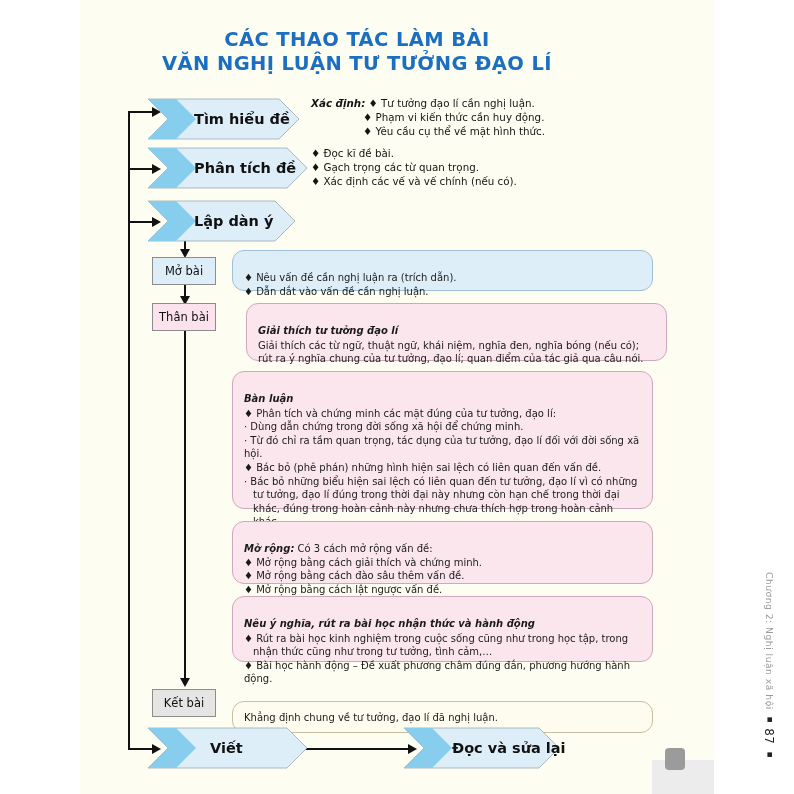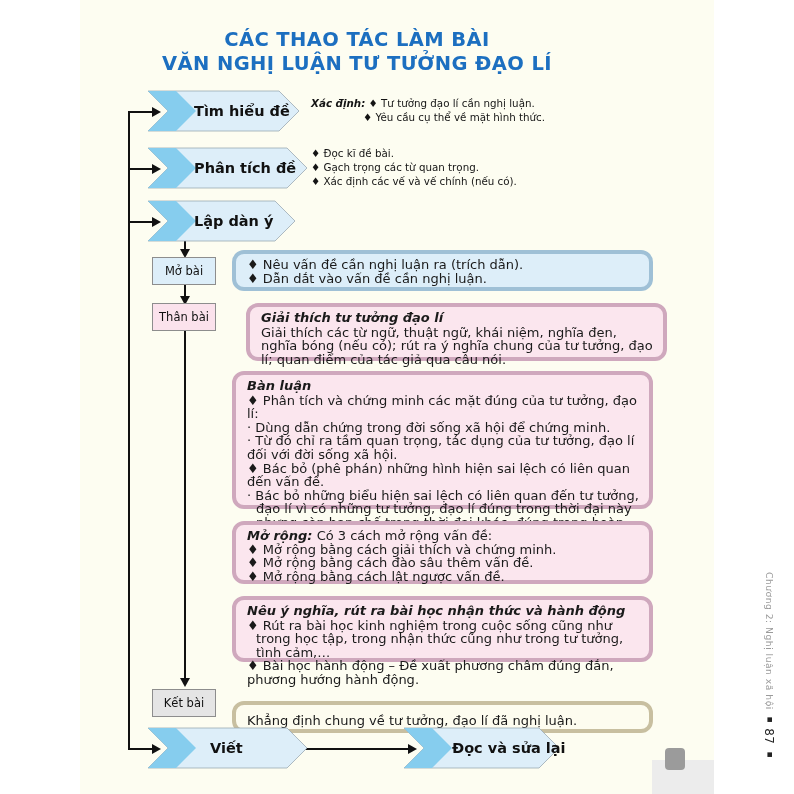--- a/index.html
+++ b/index.html
@@ -43,23 +43,23 @@
     display:flex;align-items:center;justify-content:center;
     box-sizing:border-box;white-space:nowrap;
   }
   .stage.blue{background:#ddeef9;}
   .stage.pink{background:#fbe2ec;}
   .stage.cream{background:#e5e5e5;}
 
   
   .panel{
     position:absolute;box-sizing:border-box;
-    border:4px solid #1d4ed8;border-radius:12px;
-    padding:4px 10px 6px 11px;
-    font-size:13px;line-height:13.6px;color:#1a1a1a;
+    border:1px solid #1d4ed8;border-radius:12px;
+    padding:20px 10px 6px 11px;
+    font-size:10px;line-height:13.6px;color:#1a1a1a;
   }
   .panel.blue{background:#ddeef9;border-color:#9fc0d6;}
   .panel.pink{background:#fbe6ee;border-color:#cfa8bd;}
   .panel.cream{background:#fdfcef;border-color:#c8bfa0;}
   .panel .hd{font-weight:bold;font-style:italic;display:block;margin-bottom:1px;}
   .panel .row{display:block;text-indent:0;}
   .panel .row.hang{padding-left:9px;text-indent:-9px;}
 
   
   .plainlist{position:absolute;font-size:10.3px;line-height:13.8px;color:#141414;}
@@ -119,30 +119,31 @@
   <div class="ln vl" style="left:184px;top:238px;height:18px;"></div>
   <div class="arrowhead ah-down" style="left:179.5px;top:249px;"></div>
   <div class="ln vl" style="left:184px;top:285px;height:18px;"></div>
   <div class="arrowhead ah-down" style="left:179.5px;top:296px;"></div>
   <div class="ln vl" style="left:184px;top:330px;height:352px;"></div>
   <div class="arrowhead ah-down" style="left:179.5px;top:678px;"></div>
 
   <div class="ln hl" style="left:300px;top:748px;width:112px;"></div>
   <div class="arrowhead ah-right" style="left:408px;top:743.5px;"></div>
 
-  <div class="chev" style="left:148px;top:91px;width:152px;">
+  <div class="chev" style="left:148px;top:99px;width:152px;">
     <svg width="152" height="40" viewBox="0 0 152 40">
       <path d="M0,0 L131,0 L151,20 L131,40 L0,40 L20,20 Z" fill="#ddeef9" stroke="#9aaab4" stroke-width="0.8"></path>
       <path d="M0,0 L28,0 L48,20 L28,40 L0,40 L20,20 Z" fill="#86cdee" stroke="none"></path>
     </svg>
     <span class="lbl" style="left:46px;">Tìm hiểu đề</span>
   </div>
 
   <div class="plainlist" style="left:311px;top:97px;">
     <div class="row"><span class="lead">Xác định:</span> <span>♦ Tư tưởng đạo lí cần nghị luận.</span></div>
+    <div class="row"><span class="ind"></span><span>♦ Phạm vi kiến thức cần huy động.</span></div>
     <div class="row"><span class="ind"></span><span>♦ Yêu cầu cụ thể về mặt hình thức.</span></div>
   </div>
 
   <div class="chev" style="left:148px;top:148px;width:160px;">
     <svg width="160" height="40" viewBox="0 0 160 40">
       <path d="M0,0 L139,0 L159,20 L139,40 L0,40 L20,20 Z" fill="#ddeef9" stroke="#9aaab4" stroke-width="0.8"></path>
       <path d="M0,0 L28,0 L48,20 L28,40 L0,40 L20,20 Z" fill="#86cdee" stroke="none"></path>
     </svg>
     <span class="lbl" style="left:46px;">Phân tích đề</span>
   </div>

